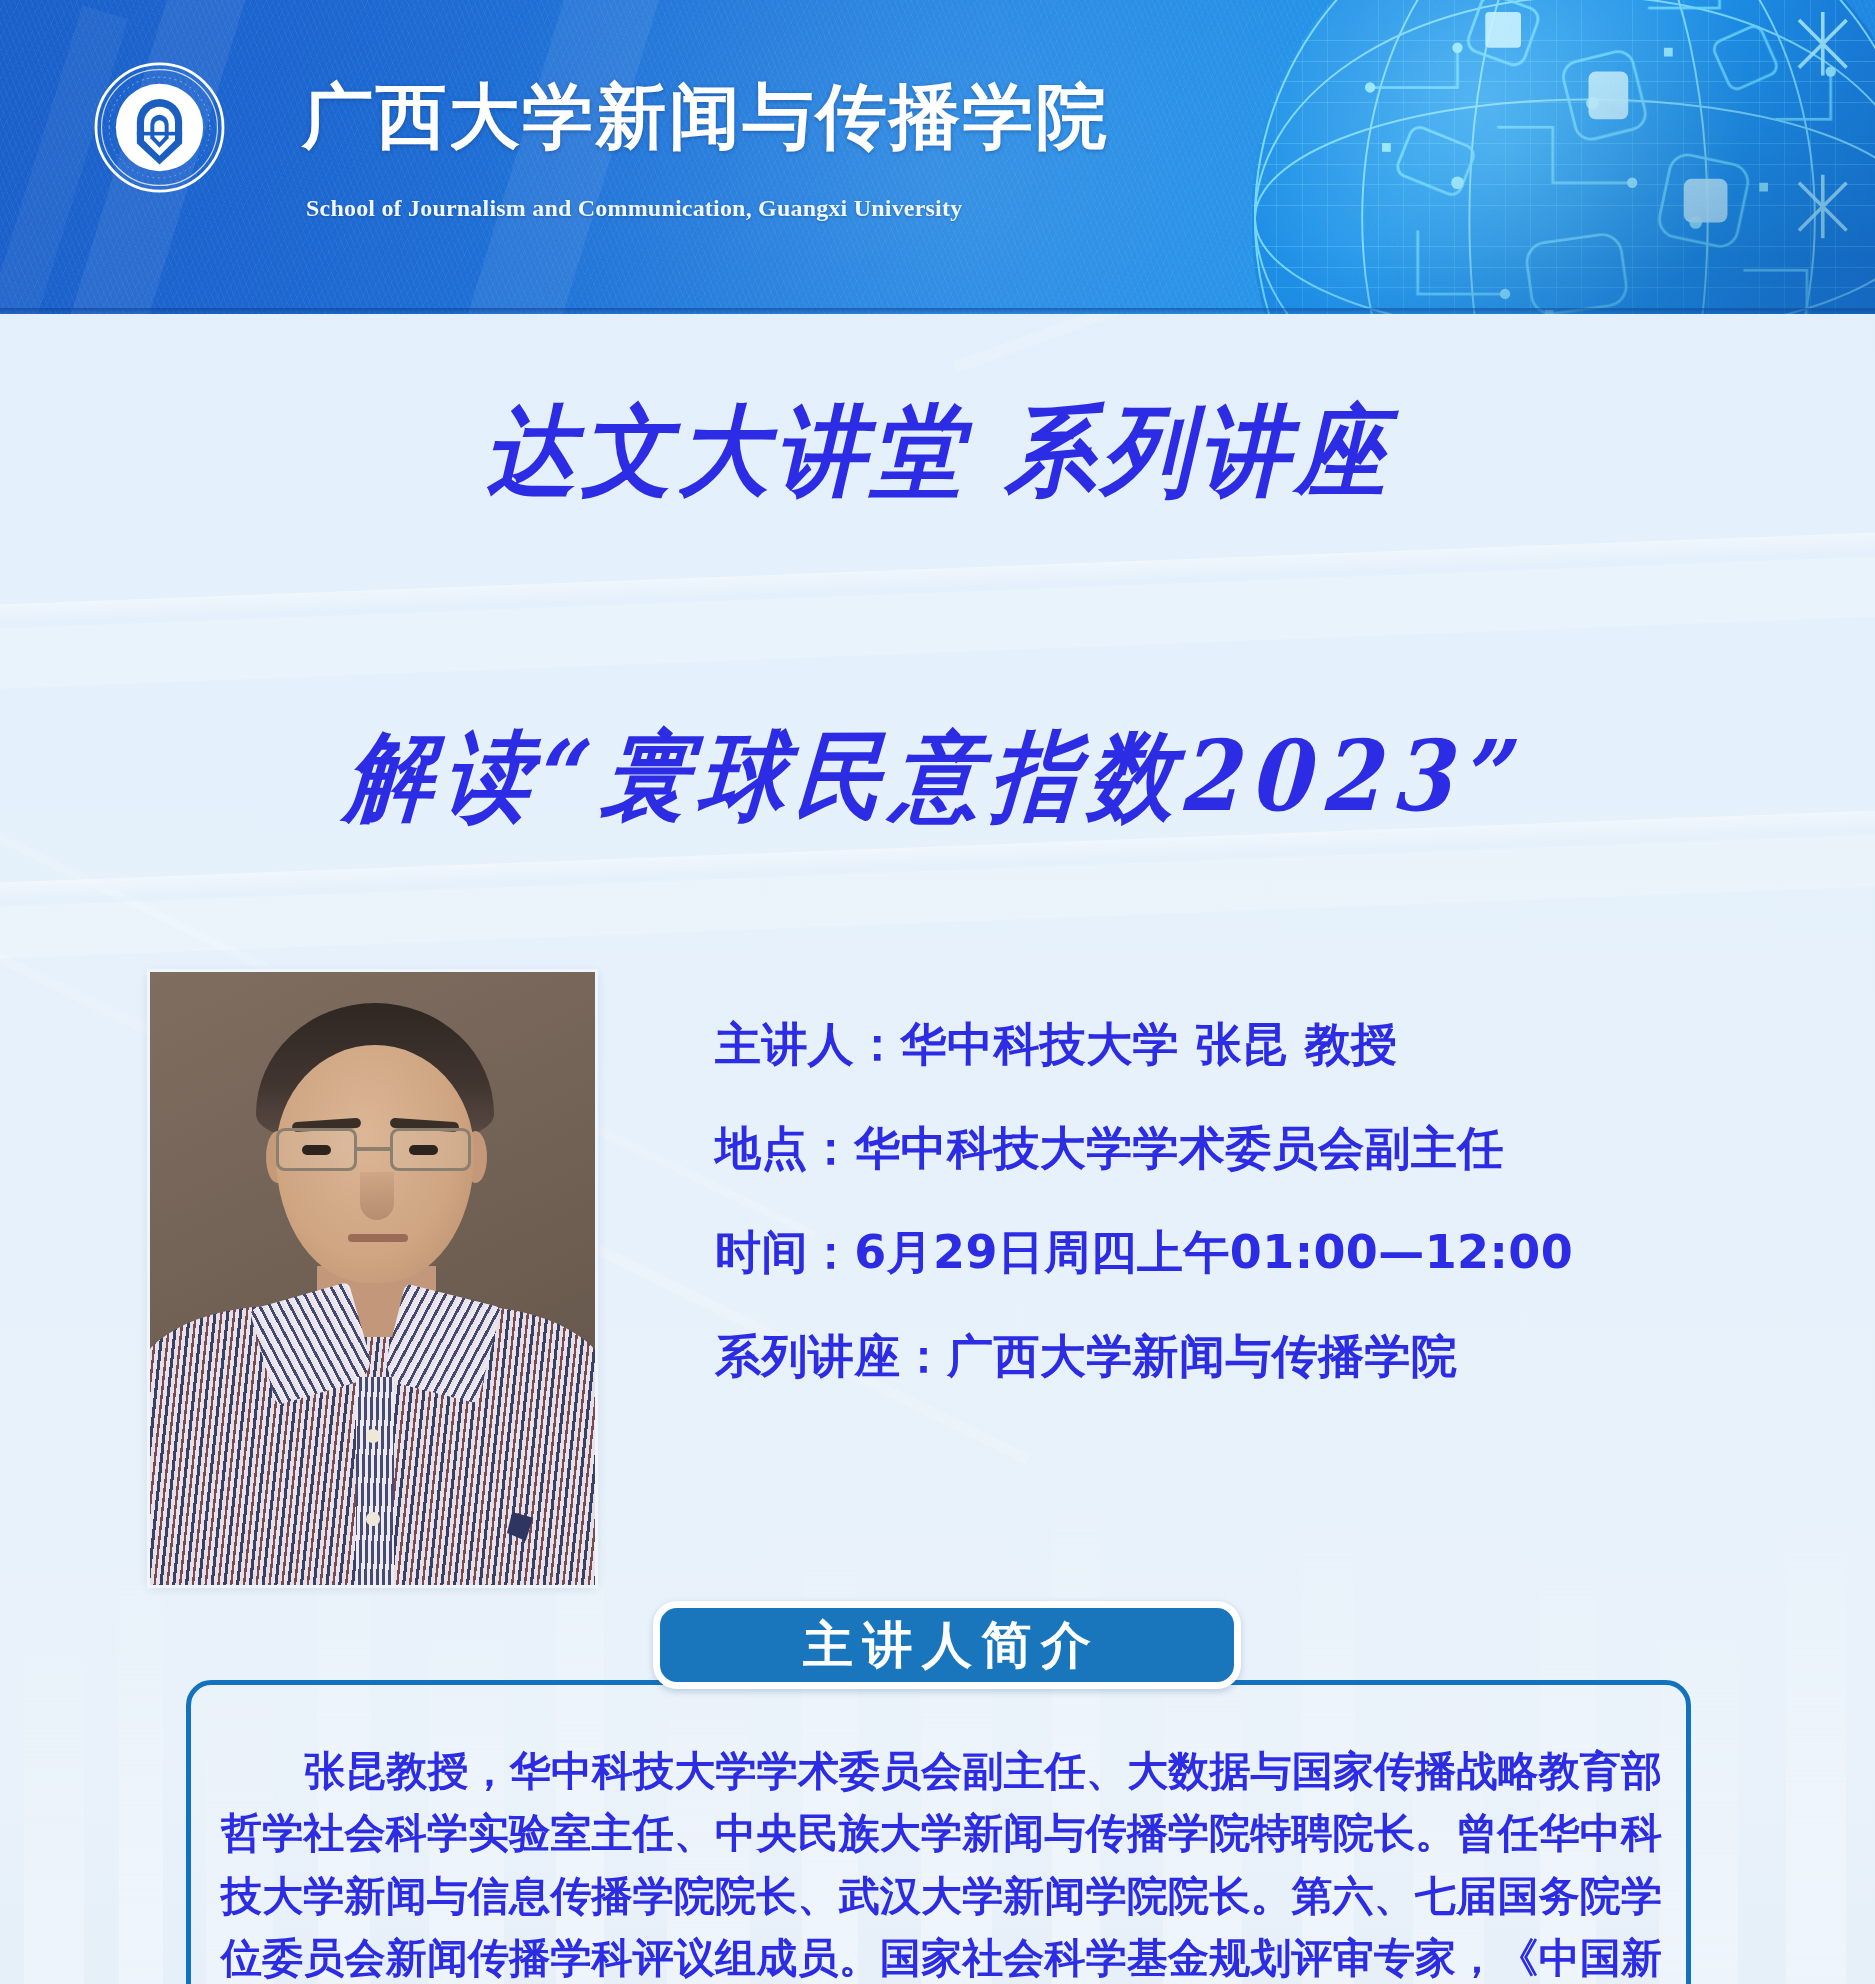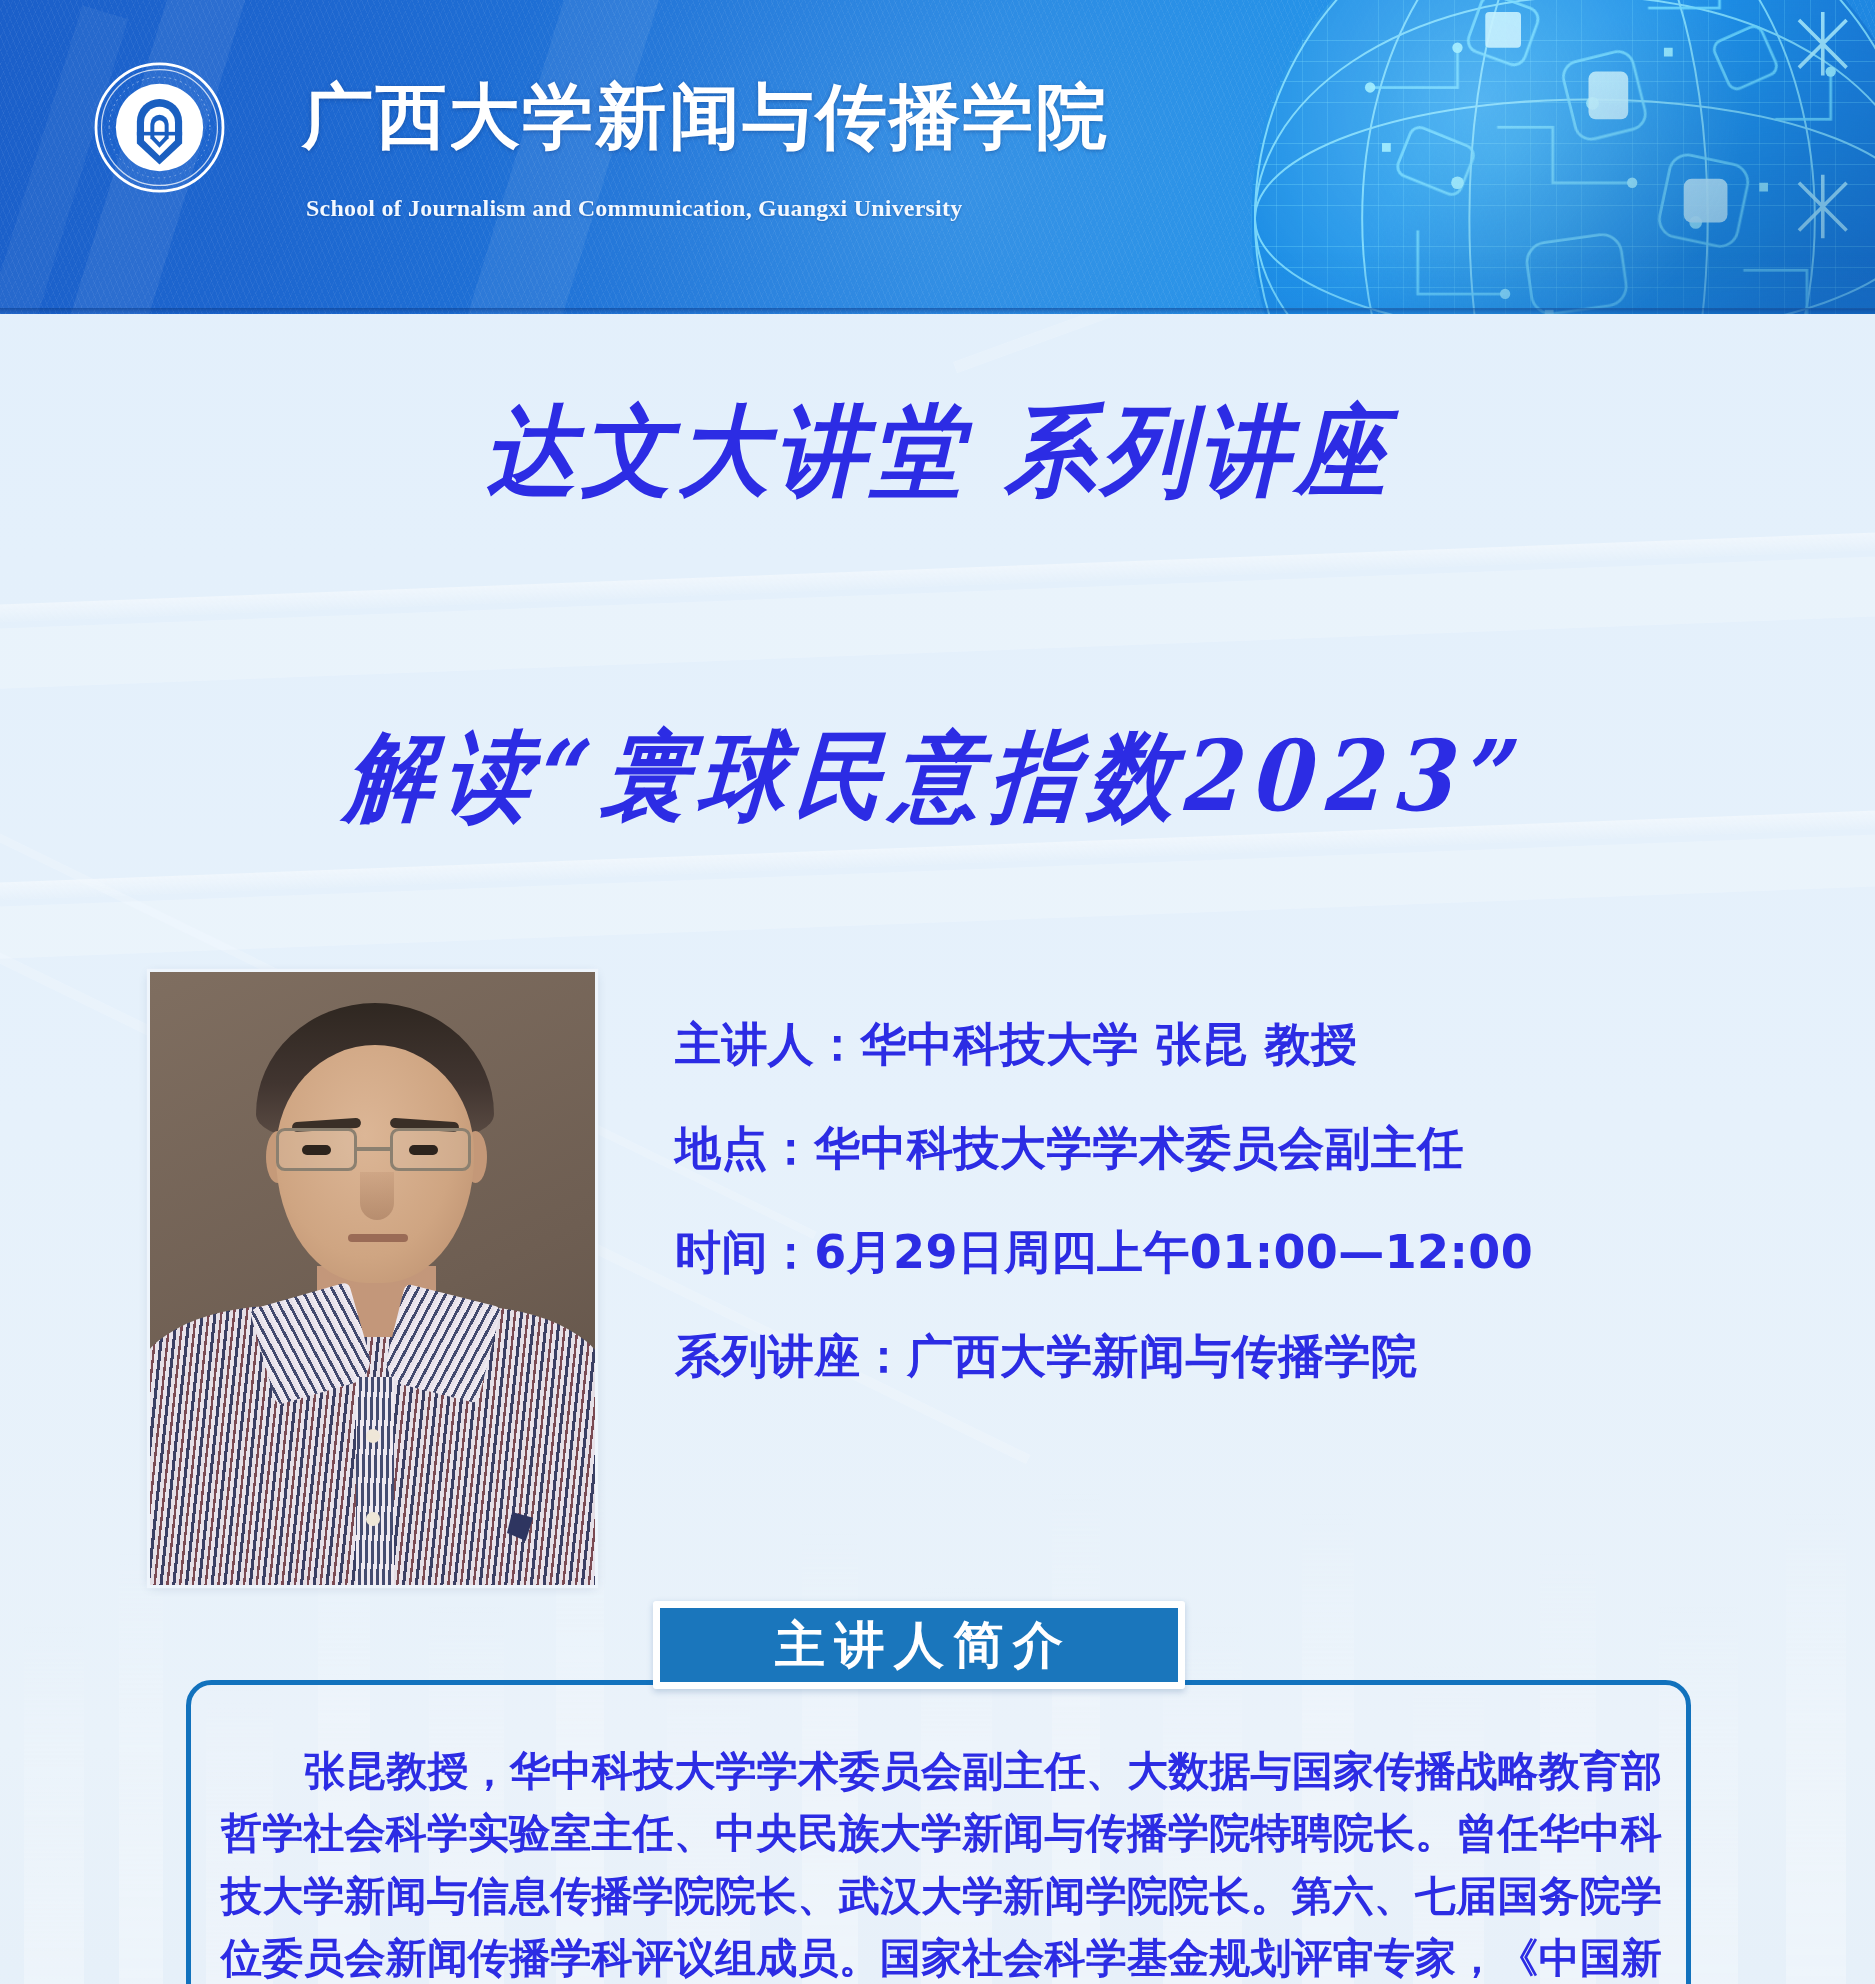--- a/index.html
+++ b/index.html
@@ -232,38 +232,39 @@
   .info-block { position: absolute; left: 675px; top: 1021px; width: 1151px; }
   .info-line {
     font-family: "DejaVu Sans", sans-serif;
     font-size: 46px;
     font-weight: bold;
     color: #2c2ce4;
     line-height: 1;
     margin-bottom: 58px;
     white-space: nowrap;
     letter-spacing: 0.4px;
+    margin-left: 40px;
   }
 
   
   .bio-box {
     position: absolute;
     left: 186px; top: 1680px;
     width: 1505px; height: 778px;
     border: 5.6px solid #1272bd;
     border-radius: 25.4px;
     background: rgba(255,255,255,0.055);
   }
   .bio-badge {
     position: absolute;
     left: 653px; top: 1601px;
-    width: 532px; height: 88px;
+    width: 588px; height: 88px;
     background: #1a76bc;
     border: 7.1px solid #ffffff;
-    border-radius: 3px;
+    border-radius: 24px;
     box-shadow: 0 2.4px 6.4px rgba(30,80,140,0.22);
     display: flex; align-items: center; justify-content: center;
   }
   .bio-badge-label {
     font-family: "DejaVu Sans", sans-serif;
     font-size: 50px;
     font-weight: bold;
     color: #ffffff;
     letter-spacing: 9.5px;
     line-height: 1;

